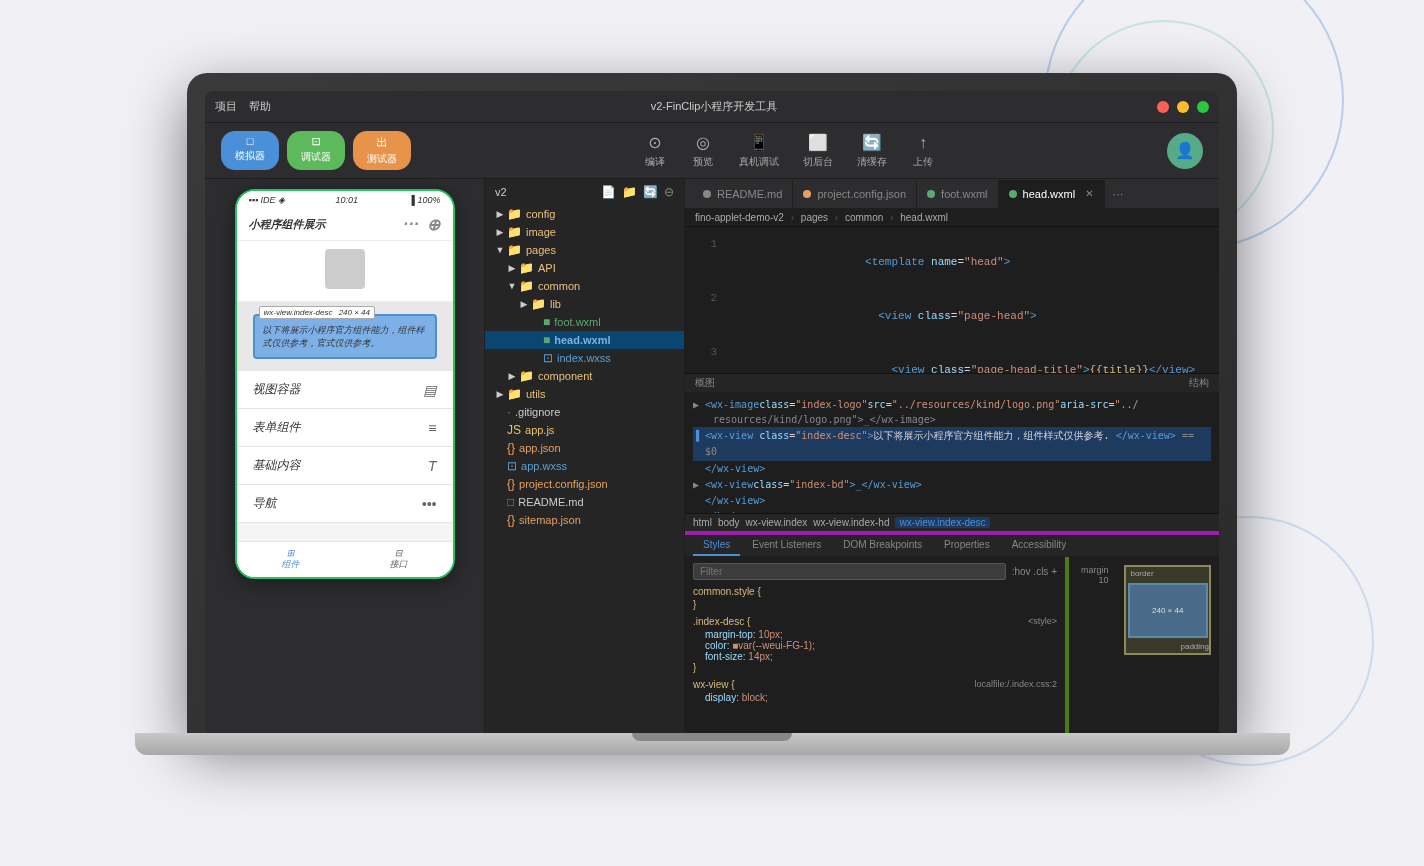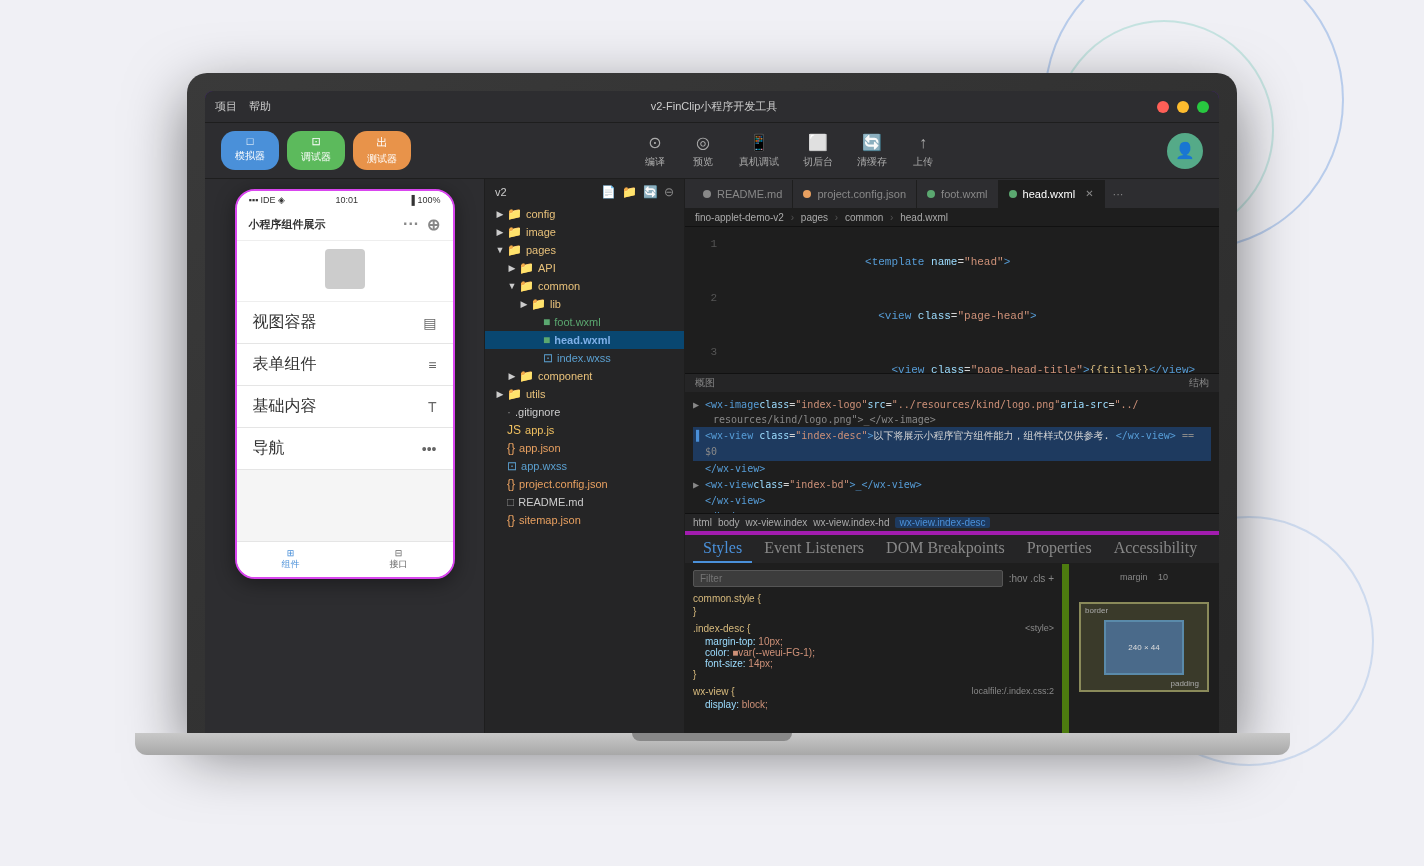--- a/index.html
+++ b/index.html
@@ -236,22 +236,23 @@
       align-items: flex-start;
       justify-content: center;
       padding: 10px;
     }
 
     .phone {
       width: 220px;
       background: white;
       border-radius: 20px;
       overflow: hidden;
-      border: 2px solid #d946ef;
+      border: 2px solid #22c55e;
       box-shadow: 0 4px 20px rgba(0,0,0,0.4);
+      font-style: italic;
     }
 
     .phone-statusbar {
       background: white;
       display: flex;
       justify-content: space-between;
       align-items: center;
       padding: 4px 12px;
       font-size: 9px;
       color: #333;
@@ -306,21 +307,21 @@
     .phone-list-item {
       display: flex;
       justify-content: space-between;
       align-items: center;
       padding: 10px 16px;
       border-bottom: 1px solid #e5e5e5;
       background: white;
     }
 
     .phone-list-label {
-      font-size: 16px;
+      font-size: 12px;
       color: #333;
     }
 
     .phone-list-icon {
       font-size: 14px;
       color: #666;
     }
 
     .phone-bottom-nav {
       background: white;
@@ -505,24 +506,23 @@
     .devtools-tabs {
       background: #252526;
       display: flex;
       gap: 2px;
       padding: 0 8px;
       border-bottom: 1px solid #1e1e1e;
     }
 
     .devtools-tab {
       padding: 4px 10px;
-      font-size: 16px;
+      font-size: 10px;
       cursor: pointer;
       color: #888;
-      font-family: Liberation Serif, serif;
     }
 
     .devtools-tab.active {
       color: #4a90d9;
       border-bottom: 2px solid #4a90d9;
     }
 
     .devtools-breadcrumb {
       background: #252526;
       padding: 3px 8px;
@@ -538,21 +538,21 @@
 
     .devtools-content {
       display: flex;
       height: 180px;
     }
 
     .styles-panel {
       flex: 1;
       padding: 6px 8px;
       overflow-y: auto;
-      border-right: 7px solid #4d7c0f;
+      border-right: 4px solid #4d7c0f;
     }
 
     .filter-row {
       display: flex;
       align-items: center;
       margin-bottom: 6px;
       gap: 6px;
     }
 
     .filter-input {
@@ -571,22 +571,22 @@
     .style-selector { color: #d7ba7d; font-size: 10px; margin-bottom: 2px; }
     .style-prop { font-size: 10px; color: #9cdcfe; padding-left: 12px; }
     .style-val { color: #ce9178; }
     .style-source { float: right; color: #888; font-size: 9px; }
 
     .box-model {
       width: 150px;
       flex-shrink: 0;
       padding: 8px;
       display: flex;
-      flex-direction: column;
-      align-items: center;
+      flex-direction: row;
+      align-items: flex-start;
       gap: 16px;
     }
 
     .box-model-label { font-size: 9px; color: #888; margin-bottom: 4px; text-align: right; }
 
     .box-model-visual {
       width: 130px;
       height: 90px;
       background: #3a3a2a;
       border: 2px solid #8a8a5a;
@@ -611,21 +611,21 @@
       border: 2px solid #5a8aaa;
       display: flex;
       align-items: center;
       justify-content: center;
       font-size: 8px;
       color: #ddd;
     }
 
     .box-padding-label {
       position: absolute;
-      bottom: 2px; right: 8px;
+      bottom: 2px; right: 0;
       font-size: 8px;
       color: #aaa;
     }
   </style>
 </head>
 <body>
 
 <div class="bg-circle bg-circle-1"></div>
 <div class="bg-circle bg-circle-2"></div>
 <div class="bg-circle bg-circle-3"></div>
@@ -714,20 +714,29 @@
                     <span>⊕</span>
                   </span>
                 </div>
 
                 <div class="phone-content">
 
                   <div style="padding:8px; display:flex; flex-direction:column; align-items:center; background:white; border-bottom:1px solid #eee;">
                     <div style="width:40px;height:40px;background:#ccc;border-radius:4px;margin-bottom:4px;"></div>
                   </div>
 
+                  <div style="padding:4px 8px; background:#e8e8e8;">
+                    <div class="phone-highlight-box">
+                      <div class="phone-highlight-label">
+                        <span>wx-view.index-desc</span>
+                        <span style="margin-left:4px;">240 × 44</span>
+                      </div>
+                      <div class="phone-highlight-text">以下将展示小程序官方组件能力，组件样式仅供参考，官式仅供参考。</div>
+                    </div>
+                  </div>
 
                   <div>
                     <div class="phone-list-item">
                       <span class="phone-list-label">视图容器</span>
                       <span class="phone-list-icon">▤</span>
                     </div>
                     <div class="phone-list-item">
                       <span class="phone-list-label">表单组件</span>
                       <span class="phone-list-icon">≡</span>
                     </div>

